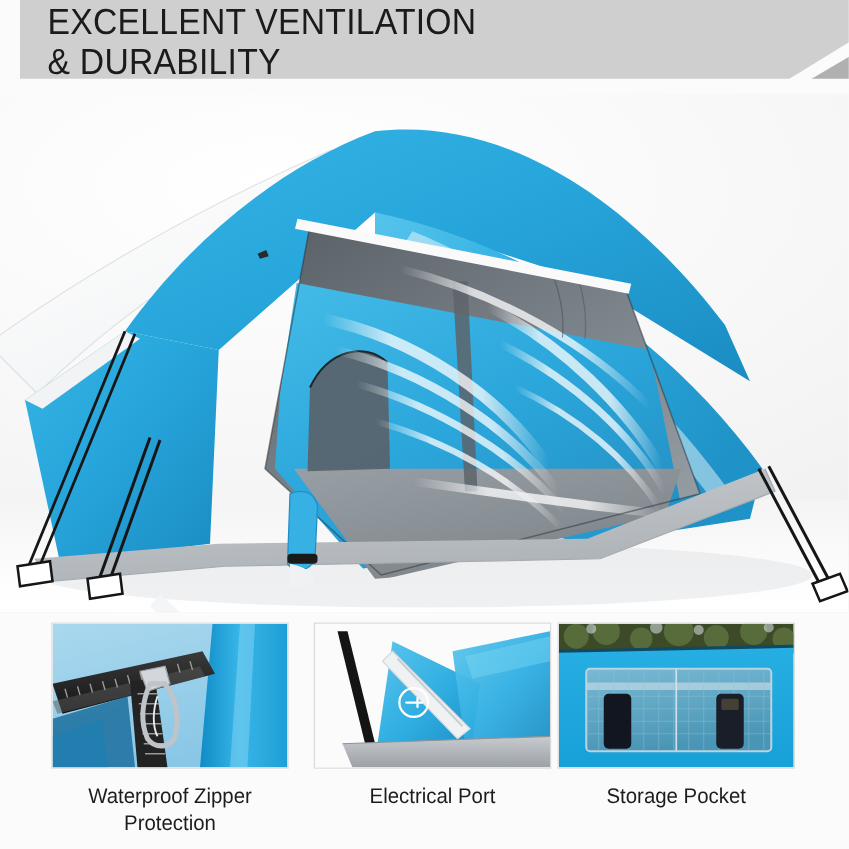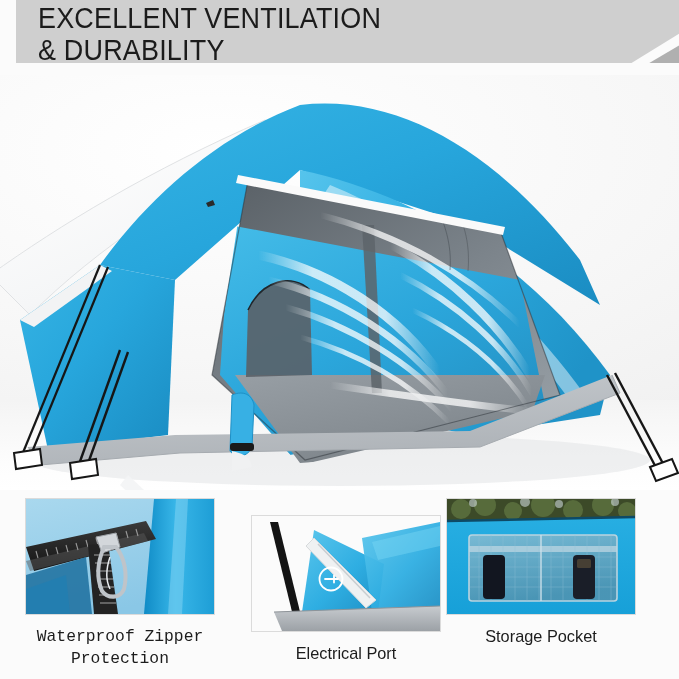--- a/index.html
+++ b/index.html
@@ -52,22 +52,22 @@
   }
   .hero svg{position:absolute;left:0;top:0;}
 
   
   .thumbs{
     position:absolute;left:0;top:498px;width:679px;height:181px;
   }
   .thumb-cell{
     position:absolute;top:0;width:210px;
   }
-  .thumb-cell.c1{left:15px;font-family:Liberation Mono, monospace;}
-  .thumb-cell.c2{left:241px;margin-top:17px;}
+  .thumb-cell.c1{left:31px;}
+  .thumb-cell.c2{left:241px;}
   .thumb-cell.c3{left:436px;}
   .thumb-frame{
     width:188px;height:115px;margin:0 auto;
     border:1px solid #DBDBDB;
     background:#FFF;
     overflow:hidden;
     position:relative;
   }
   .thumb-frame svg{position:absolute;left:0;top:0;}
   .thumb-caption{

